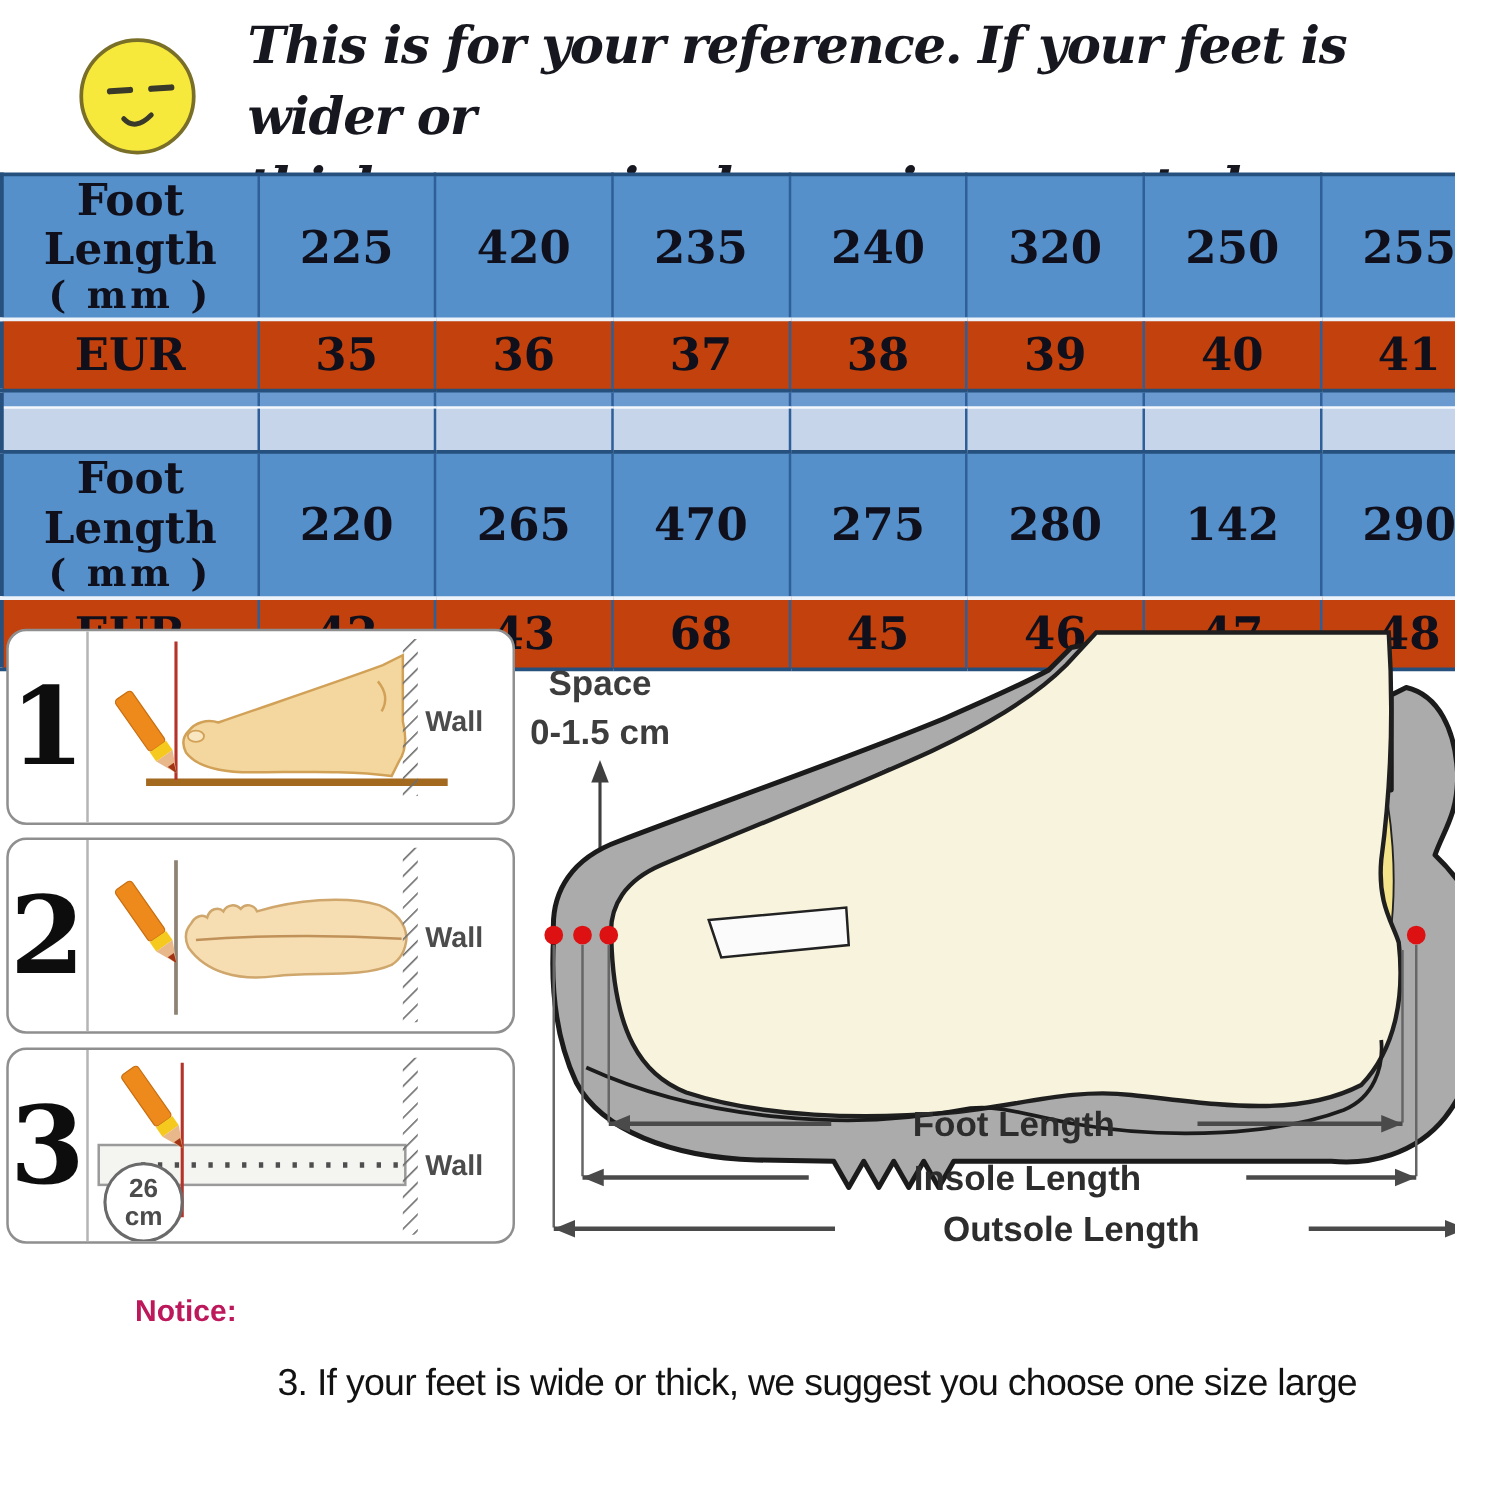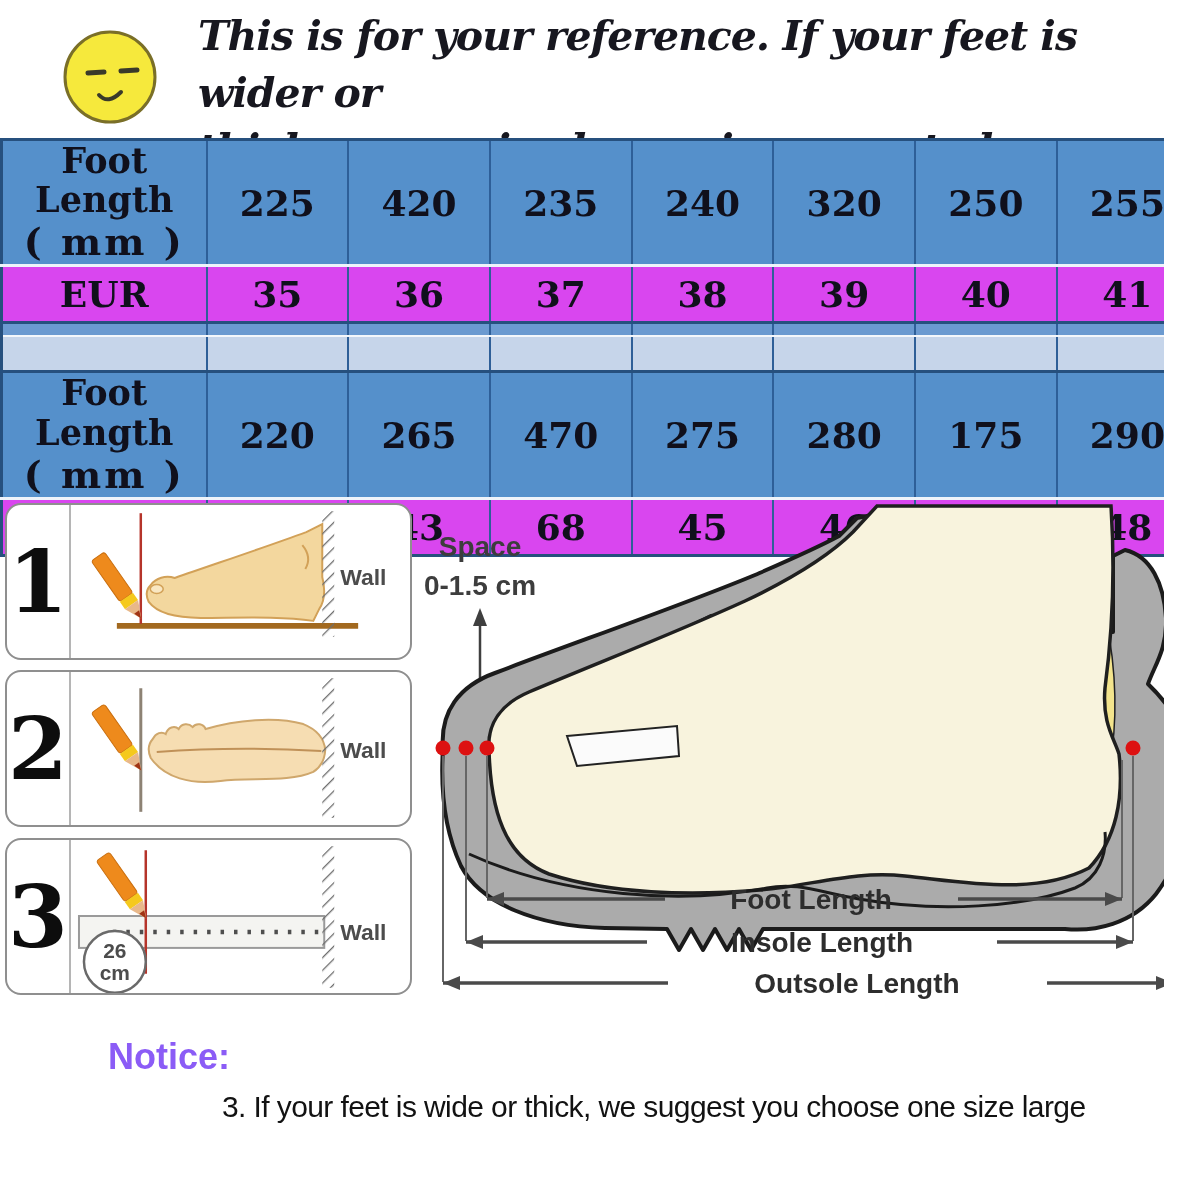--- a/index.html
+++ b/index.html
@@ -12,39 +12,39 @@
                font-family:"DejaVu Serif",serif;font-style:italic;font-weight:700;
                font-size:41px;line-height:1.38;letter-spacing:-1px;color:#17171f;}
 
   
   .size-table{position:absolute;left:0;top:138px;width:1200px;border-collapse:collapse;
               table-layout:fixed;text-align:center;border:3px solid #26507e;
               font-family:"DejaVu Serif",serif;font-weight:700;color:#10101c;}
   .size-table td{padding:0;border-left:2.5px solid #2e5f98;border-right:2.5px solid #2e5f98;}
   col.c0{width:205px;}
   tr.blue-row td{background:#5590cb;height:93px;font-size:36px;border-bottom:3px solid #eef3fa;}
-  tr.light-row td{background:#d946ef;height:54px;font-size:36px;border-bottom:3.5px solid #26507e;}
+  tr.light-row td{background:#c2410c;height:54px;font-size:36px;border-bottom:3.5px solid #26507e;}
   tr.strip-blue td{background:#6b9ad0;height:11px;border-bottom:2px solid #f4f7fb;}
   tr.strip-light td{background:#c6d5ea;height:33px;border-bottom:3px solid #26507e;}
   .lbl-l1{font-size:35px;line-height:1.12;}
-  .lbl-l2{font-size:38px;letter-spacing:3px;}
+  .lbl-l2{font-size:30px;letter-spacing:3px;}
 
   
   .panel{position:absolute;left:5px;width:407px;height:157px;background:#fff;
          border:2px solid #8f8f8f;border-radius:16px;display:flex;box-sizing:border-box;overflow:hidden;}
   .panel-num{width:62px;display:flex;align-items:center;justify-content:center;
              font-family:"DejaVu Serif",serif;font-weight:700;font-size:86px;color:#0d0d0d;
              border-right:2px solid #b5b5b5;}
   .panel-art{flex:1;height:100%;}
 
   
   .shoe{position:absolute;left:425px;top:498px;width:775px;height:535px;}
 
   
-  .notice-title{position:absolute;left:108px;top:1036px;font-weight:700;font-size:36px;color:#8b5cf6;}
+  .notice-title{position:absolute;left:108px;top:1036px;font-weight:700;font-size:24px;color:#be185d;}
   .notice-items{position:absolute;left:222px;top:1088px;font-size:30px;line-height:38px;
                 letter-spacing:-0.6px;color:#121212;}
 
   
   .space-t{font:700 28px "Liberation Sans",sans-serif;fill:#3d3d3d;text-anchor:middle;}
   .meas-t{font:700 28px "Liberation Sans",sans-serif;fill:#2d2d2d;text-anchor:middle;}
   .wall-t{font:700 23px "Liberation Sans",sans-serif;fill:#4c4c4c;}
   .mark-t{font:700 21px "Liberation Sans",sans-serif;fill:#4c4c4c;text-anchor:middle;}
 </style>
 </head>
@@ -121,21 +121,21 @@
     <tr class="blue-row">
       <td>
         <div class="lbl-l1">Foot Length</div>
         <div class="lbl-l2">( mm )</div>
       </td>
       <td>220</td>
       <td>265</td>
       <td>470</td>
       <td>275</td>
       <td>280</td>
-      <td>175</td>
+      <td>142</td>
       <td>290</td>
     </tr>
     <tr class="light-row">
       <td>EUR</td>
       <td>42</td>
       <td>43</td>
       <td>68</td>
       <td>45</td>
       <td>46</td>
       <td>47</td>

